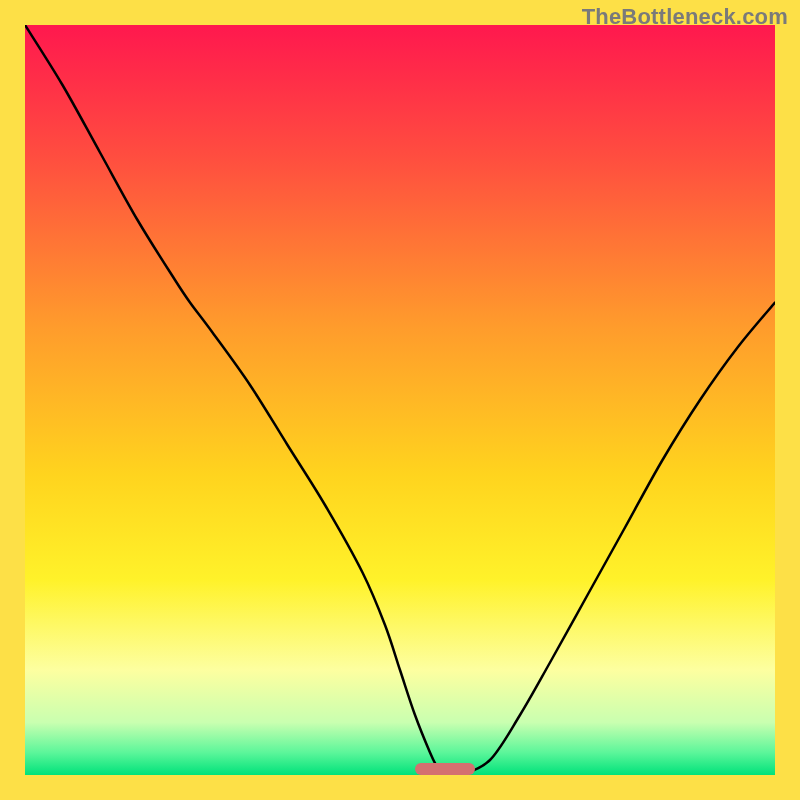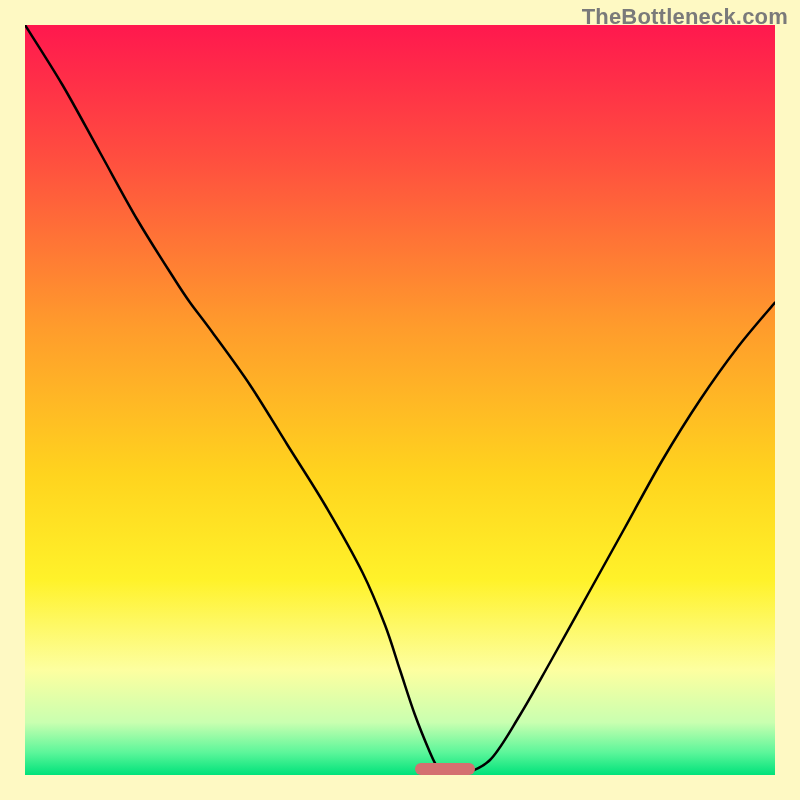--- a/index.html
+++ b/index.html
@@ -1,21 +1,21 @@
 <!DOCTYPE html>
 <html><head>
 <meta charset="utf-8">
 <style>
   * { margin: 0; padding: 0; box-sizing: border-box; }
   html, body { width: 800px; height: 800px; background: #000; overflow: hidden; }
   .frame {
     position: relative;
     width: 800px;
     height: 800px;
-    background: #fef9c3;
+    background: #fde047;
   }
   .watermark {
     position: absolute;
     top: 4px;
     right: 12px;
     font-family: Arial, Helvetica, sans-serif;
     font-size: 22px;
     font-weight: 600;
     color: #7a7a7a;
     letter-spacing: 0.2px;

